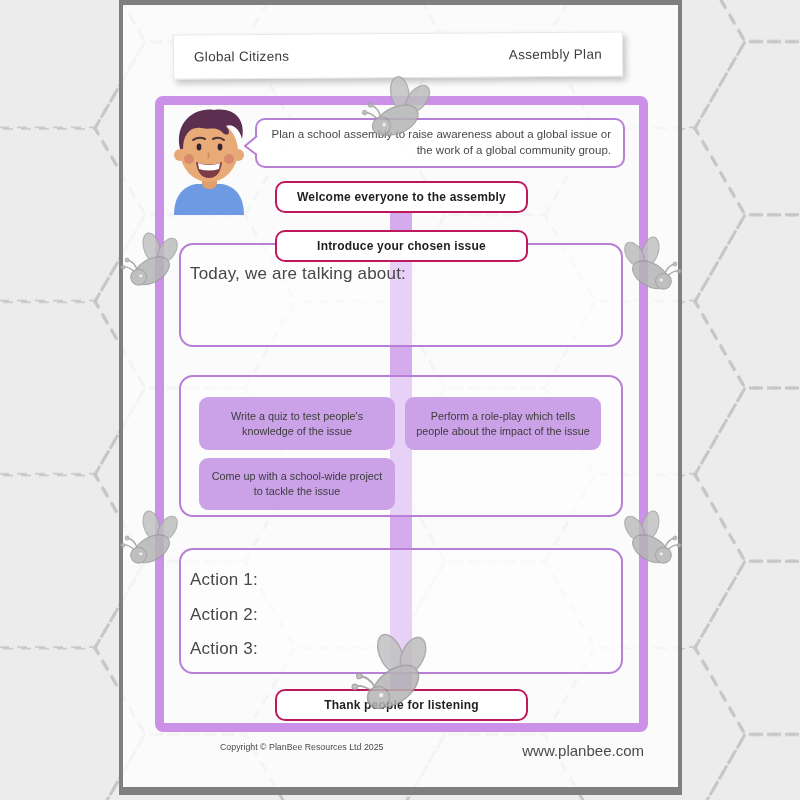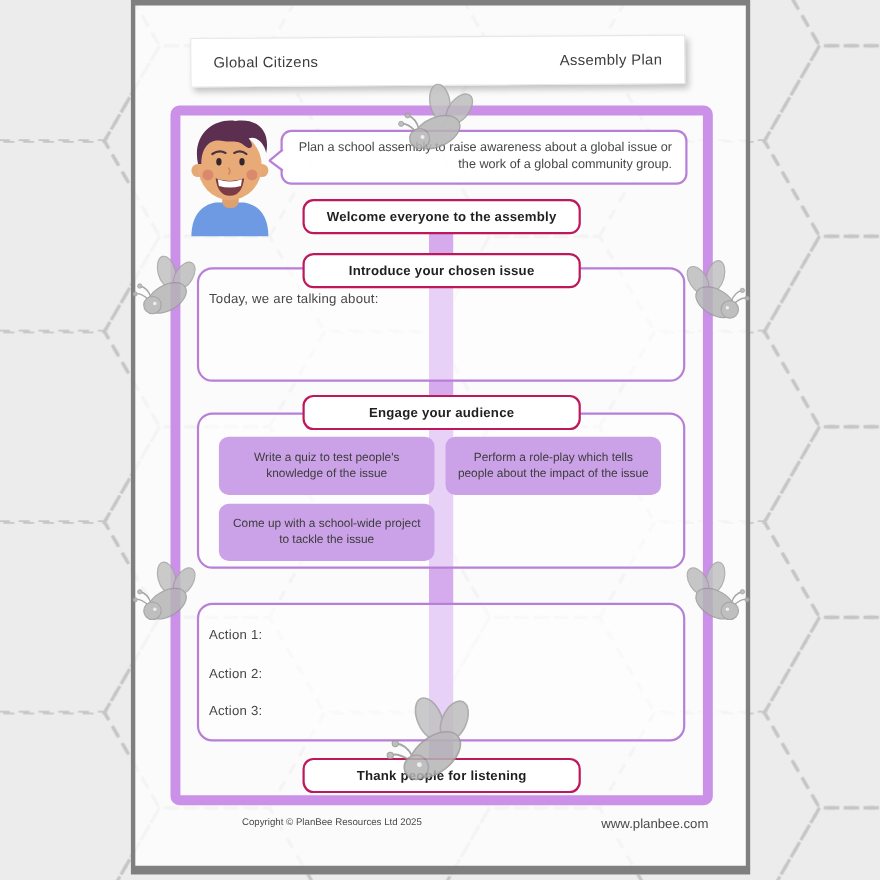--- a/index.html
+++ b/index.html
@@ -25,39 +25,39 @@
         background:#d5abee;z-index:3;}
 
   .pill{position:absolute;left:152px;width:253px;height:32px;box-sizing:border-box;
         background:#ffffff;border:2px solid #be185d;border-radius:10px;z-index:5;
         display:flex;align-items:center;justify-content:center;}
   .pill span{font-size:12px;font-weight:bold;color:#1f1f1f;letter-spacing:.2px;}
 
   .bigbox{position:absolute;left:56px;width:444px;box-sizing:border-box;
         background:rgba(255,255,255,0.45);border:2px solid #b87fd8;border-radius:14px;z-index:4;}
 
-  .fieldlabel{position:absolute;font-size:12px;color:#474747;z-index:5;letter-spacing:.2px;text-align:right;}
+  .fieldlabel{position:absolute;font-size:17px;color:#474747;z-index:5;letter-spacing:.2px;text-align:right;}
 
   .idea{position:absolute;width:196px;box-sizing:border-box;background:#cba2e7;border-radius:9px;
         z-index:5;display:flex;align-items:center;justify-content:center;text-align:center;
         padding:4px 10px;}
   .idea span{font-size:10.8px;color:#3c3c3c;line-height:1.35;}
 
   .bubble{position:absolute;left:132px;top:113px;width:370px;height:50px;box-sizing:border-box;
         background:rgba(255,255,255,0.88);border:2px solid #b87fd8;border-radius:10px;z-index:5;
         display:flex;align-items:center;justify-content:center;text-align:right;padding:2px 12px;}
   .bubble span{font-size:11.5px;color:#474747;line-height:1.35;}
   .bubble-tail{position:absolute;left:-13px;top:15px;z-index:6;}
 
   .avatar{position:absolute;left:45px;top:98px;width:82px;height:112px;z-index:5;}
 
   .bee{position:absolute;z-index:8;opacity:.85;}
 
   .footer-copy{position:absolute;left:53px;top:737px;font-size:8.8px;color:#4a4a4a;z-index:6;margin-left:44px;}
-  .footer-web{position:absolute;right:34px;top:737px;font-size:12px;color:#4a4a4a;z-index:6;}
+  .footer-web{position:absolute;right:34px;top:737px;font-size:15px;color:#4a4a4a;z-index:6;}
 </style>
 </head>
 <body>
 
 <div class="stage">
 
   <svg class="hexbg" width="800" height="800" aria-hidden="true">
     <defs>
       <pattern id="hexpat" width="300" height="173.2" patternUnits="userSpaceOnUse" patternTransform="translate(-55,-45)">
         <g fill="none" stroke="#c6c6c6" stroke-width="3" stroke-dasharray="10 8">
@@ -124,23 +124,20 @@
       <span>Welcome everyone to the assembly</span>
     </div>
 
     <div class="bigbox" style="top:238px;height:104px;"></div>
     <div class="pill" style="top:225px;">
       <span>Introduce your chosen issue</span>
     </div>
     <div class="fieldlabel" style="left:67px;top:259px;">Today, we are talking about:</div>
 
     <div class="bigbox" style="top:370px;height:142px;"></div>
-    <div class="pill" style="top:354px;">
-      <span>Engage your audience</span>
-    </div>
     <div class="idea" style="left:76px;top:392px;height:53px;">
       <span>Write a quiz to test people's knowledge of the issue</span>
     </div>
     <div class="idea" style="left:282px;top:392px;height:53px;">
       <span>Perform a role-play which tells people about the impact of the issue</span>
     </div>
     <div class="idea" style="left:76px;top:453px;height:52px;">
       <span>Come up with a school-wide project to tackle the issue</span>
     </div>
 

